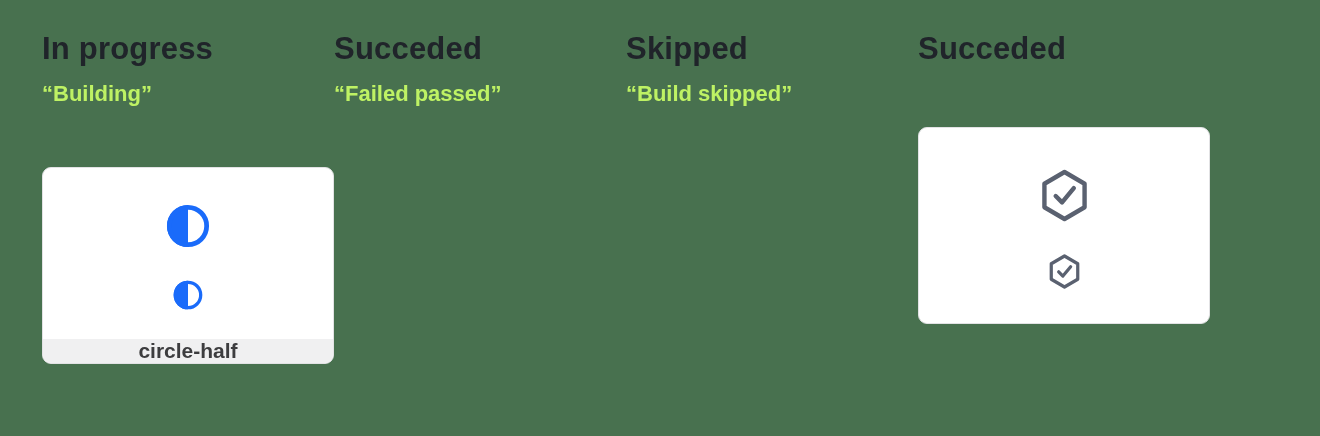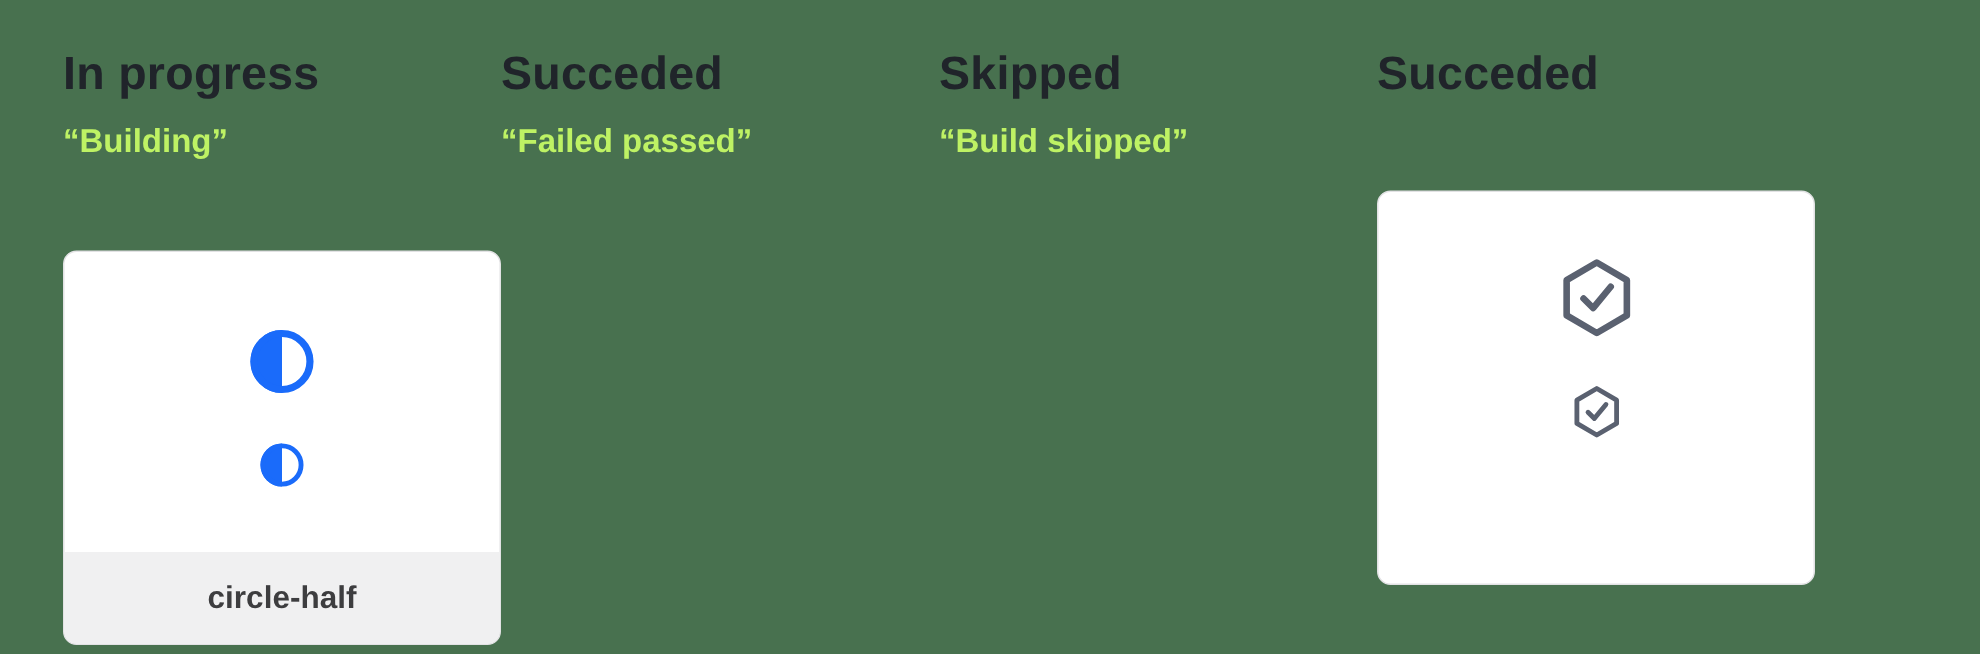--- a/index.html
+++ b/index.html
@@ -25,21 +25,21 @@
   }
   .subtitle{
     margin-top:12px;
     font-size:22px;
     line-height:28px;
     font-weight:700;
     color:#bef264;
   }
   .card{
     margin-top:59px;
-    height:263px;
+    height:197px;
     box-sizing:border-box;
     background:#ffffff;
     border:1px solid #e2e2e4;
     border-radius:9px;
     overflow:hidden;
     display:flex;
     flex-direction:column;
   }
   .card-body{
     height:200px;

